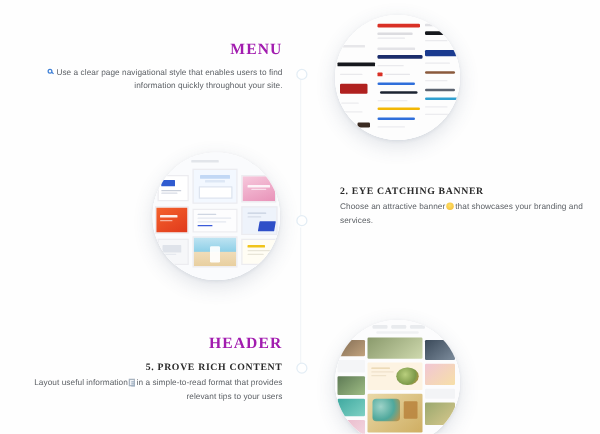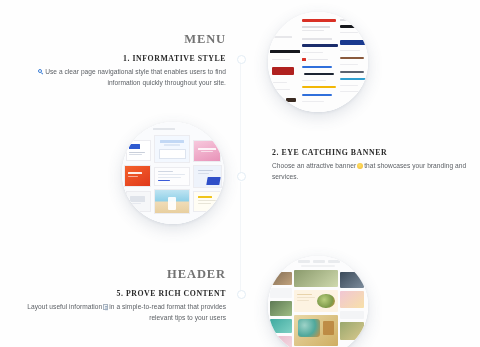--- a/index.html
+++ b/index.html
@@ -47,21 +47,21 @@
     z-index: 3;
   }
   .tb-right { text-align: right; }
   .tb-left  { text-align: left; }
 
   .section-title {
     font-family: "Liberation Serif", serif;
     font-weight: bold;
     font-size: 12.5px;
     letter-spacing: 0.9px;
-    color: #737373;
+    color: #a21caf;
     margin: 0 0 7px 0;
     line-height: 1.1;
   }
   .step-title {
     font-family: "Liberation Serif", serif;
     font-weight: bold;
     font-size: 7.8px;
     letter-spacing: 0.55px;
     color: #2a2a2a;
     margin: 0 0 4px 0;
@@ -184,21 +184,20 @@
 <div class="stage">
 
   <div class="connector connector-v" style="left:240px; top:58px; height:120px;"></div>
   <div class="connector connector-v" style="left:240px; top:182px; height:110px;"></div>
   <div class="connector-dot" style="left:237px; top:55px;"></div>
   <div class="connector-dot" style="left:237px; top:172px;"></div>
   <div class="connector-dot" style="left:237px; top:290px;"></div>
 
   <div class="textblock tb-right" style="left:8px; top:33px; width:218px;">
     <div class="section-title">MENU</div>
-    <div class="step-title">1. INFORMATIVE STYLE</div>
     <div class="step-body">
       <span class="ico-search"><i></i></span><span>Use a clear page navigational style that enables users to find information quickly throughout your site.</span>
     </div>
   </div>
 
   <div class="circle" style="left:268px; top:12px; width:100px; height:100px;">
     <div class="shot">
       <div class="s1-bg"></div>
 
       <div class="bar" style="left:4%;  top:24%; width:20%; height:1.6%; background:#e7e7ea;"></div>

